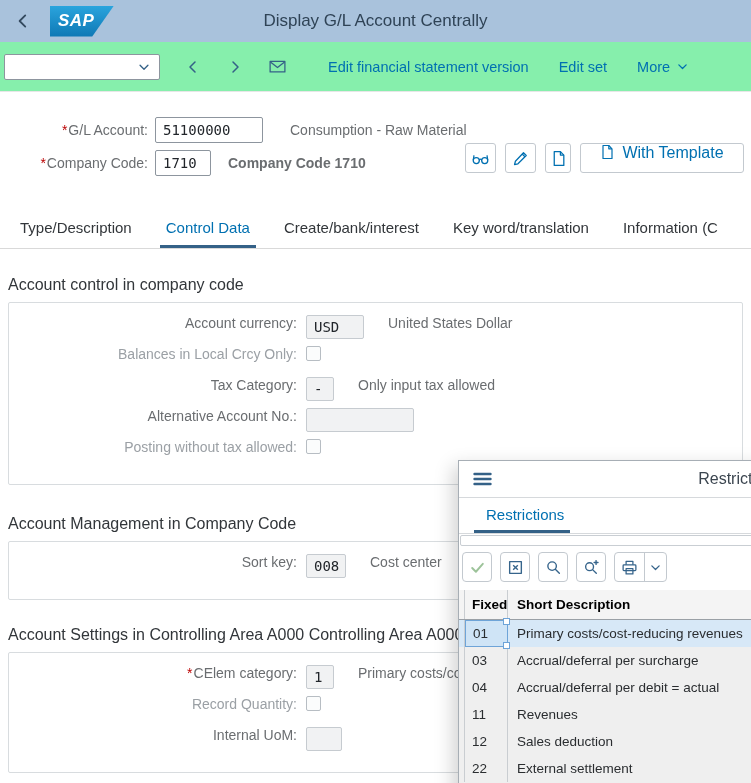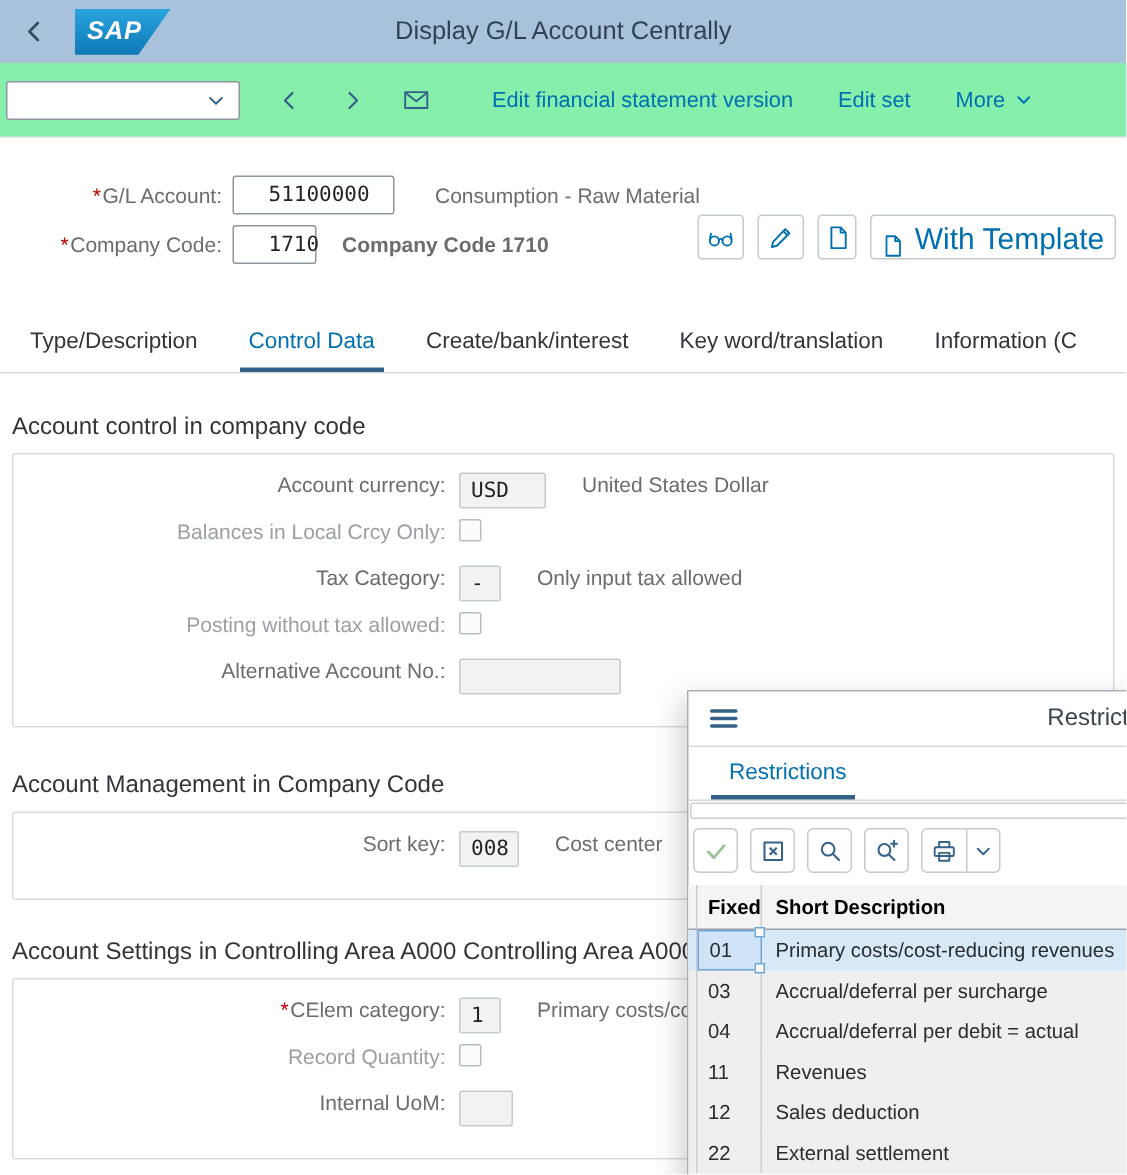--- a/index.html
+++ b/index.html
@@ -29,31 +29,31 @@
   .nav-btn.first { margin-left:12px; }
   .tb-link { background:none; border:none; color:#0070b1; font-size:14.5px; cursor:pointer;
              font-family:"Liberation Sans",sans-serif; margin-left:30px; display:flex; align-items:center; gap:6px; }
 
   
   .form-area { padding-top:21px; position:relative; }
   .frow { display:flex; align-items:center; height:33px; }
   .flabel { width:148px; text-align:right; font-size:14px; color:#6a6d70; white-space:nowrap; }
   .req { color:#bb0000; margin-right:1px; }
   .finput { margin-left:7px; height:26px; border:1px solid #8d959e; border-radius:2px; background:#fff;
-            font-family:"DejaVu Sans Mono",monospace; font-size:14px; color:#21252a; padding:0 23px;
+            font-family:"DejaVu Sans Mono",monospace; font-size:14px; color:#21252a; padding:0 7px;
             display:flex; align-items:center; }
   .finput.w-gl { width:108px; } .finput.w-cc { width:56px; }
   .fdesc { font-size:14px; color:#6a6d70; white-space:nowrap; }
   .action-buttons { position:absolute; left:465px; top:51px; display:flex; gap:9px; align-items:center; }
   .icon-btn { height:30px; width:31px; background:#fff; border:1px solid #c3c9cf; border-radius:3px;
               display:flex; align-items:center; justify-content:center; color:#0070b1; cursor:pointer; }
   .icon-btn.narrow { width:26px; }
   .tpl-btn { height:30px; width:164px; background:#fff; border:1px solid #c3c9cf; border-radius:3px;
-             display:flex; align-items:flex-end; justify-content:center; gap:8px; color:#0070b1;
-             font-size:20px; cursor:pointer; font-family:"Liberation Sans",sans-serif; }
+             display:flex; align-items:flex-start; justify-content:center; gap:8px; color:#0070b1;
+             font-size:16px; cursor:pointer; font-family:"Liberation Sans",sans-serif; }
 
   
   .tabbar { margin-top:27px; height:43px; border-bottom:1px solid #d9d9d9; display:flex; align-items:stretch; }
   .tab { margin-left:34px; display:flex; align-items:center; font-size:15px; color:#32363a; position:relative;
          cursor:pointer; white-space:nowrap; }
   .tab.first { margin-left:20px; }
   .tab.active { color:#0070b1; }
   .tab.active::after { content:""; position:absolute; left:-6px; right:-6px; bottom:0; height:3px; background:#346187; }
 
   
@@ -238,26 +238,26 @@
       <div class="grow">
         <div class="glabel dim">Balances in Local Crcy Only:</div>
         <div class="gcheck"></div>
       </div>
       <div class="grow">
         <div class="glabel">Tax Category:</div>
         <div class="gfield w-tax">-</div>
         <div class="gdesc">Only input tax allowed</div>
       </div>
       <div class="grow">
+        <div class="glabel">Alternative Account No.:</div>
+        <div class="gfield w-alt"></div>
+      </div>
+      <div class="grow">
         <div class="glabel dim">Posting without tax allowed:</div>
         <div class="gcheck"></div>
-      </div>
-      <div class="grow">
-        <div class="glabel">Alternative Account No.:</div>
-        <div class="gfield w-alt"></div>
       </div>
     </div>
 
     <h2 class="section-h" style="margin-top:30px;">Account Management in Company Code</h2>
     <div class="gbox">
       <div class="grow">
         <div class="glabel">Sort key:</div>
         <div class="gfield w-sort">008</div>
         <div class="gdesc">Cost center</div>
       </div>

